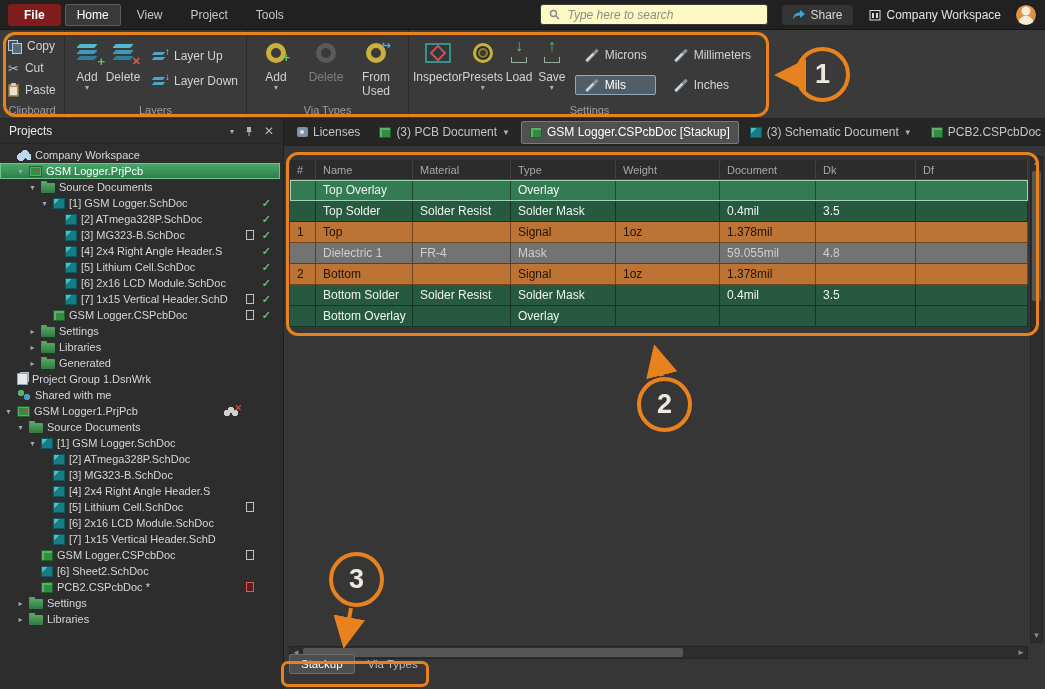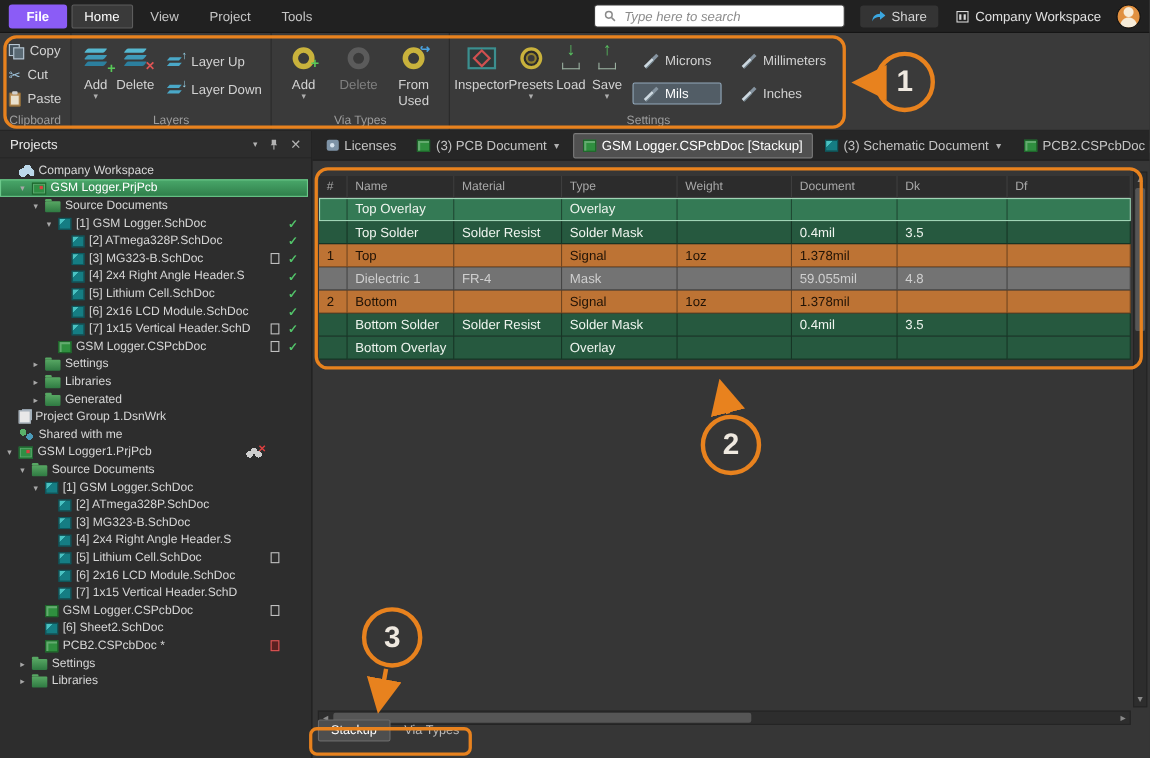--- a/index.html
+++ b/index.html
@@ -1,24 +1,24 @@
 <!DOCTYPE html>
 <html><head>
 <meta charset="utf-8">
 <style>
 *{margin:0;padding:0;box-sizing:border-box}
 html,body{width:1045px;height:689px;overflow:hidden}
 body{position:relative;background:#363636;font-family:"Liberation Sans",sans-serif;font-size:12px;color:#d4d4d4}
 
 
 .titlebar{position:absolute;left:0;top:0;width:100%;height:30px;background:#212121;display:flex;align-items:center;padding:0 8px;gap:4px;border-bottom:1px solid #151515;z-index:5}
-.file-btn{background:#8b5cf6;color:#fff;border-radius:3px;padding:4px 16px;font-weight:bold}
+.file-btn{background:#7f1d1d;color:#fff;border-radius:3px;padding:4px 16px;font-weight:bold}
 .menu-tab{padding:4px 12px;color:#c6c6c6}
 .menu-tab.active{background:#3a3a3a;border:1px solid #5d5d5d;border-radius:2px;color:#fff;padding:3px 11px}
-.tb-search{margin-left:auto;display:flex;align-items:center;gap:7px;background:#ffffff;border:1px solid #3a3a3a;border-radius:3px;height:21px;width:228px;padding:0 8px;color:#8c8c8c;font-style:italic}
+.tb-search{margin-left:auto;display:flex;align-items:center;gap:7px;background:#fef9c3;border:1px solid #3a3a3a;border-radius:3px;height:21px;width:228px;padding:0 8px;color:#8c8c8c;font-style:italic}
 .tb-share{display:flex;align-items:center;gap:5px;background:#343434;border-radius:3px;padding:3px 10px;margin-left:10px;color:#d6d6d6}
 .tb-workspace{display:flex;align-items:center;gap:6px;margin-left:12px;color:#e2e2e2}
 .avatar{width:22px;height:22px;border-radius:50%;margin-left:10px;border:1px solid #111;
 background:radial-gradient(circle at 50% 30%,#f7ecd9 0 4px,rgba(0,0,0,0) 5px),radial-gradient(circle at 50% 92%,#f7ecd9 0 7px,rgba(0,0,0,0) 8px),#e09040}
 
 
 .ribbon{position:absolute;left:0;top:30px;width:100%;height:89px;background:#3a3a3a;border-bottom:1px solid #242424;display:flex;z-index:4}
 .rgroup{position:relative;height:100%;padding:4px 4px 16px;display:flex;align-items:flex-start}
 .rgroup+.rgroup{border-left:1px solid #2b2b2b}
 .rgroup-label{position:absolute;bottom:2px;left:0;right:0;text-align:center;font-size:11px;color:#9d9d9d}

